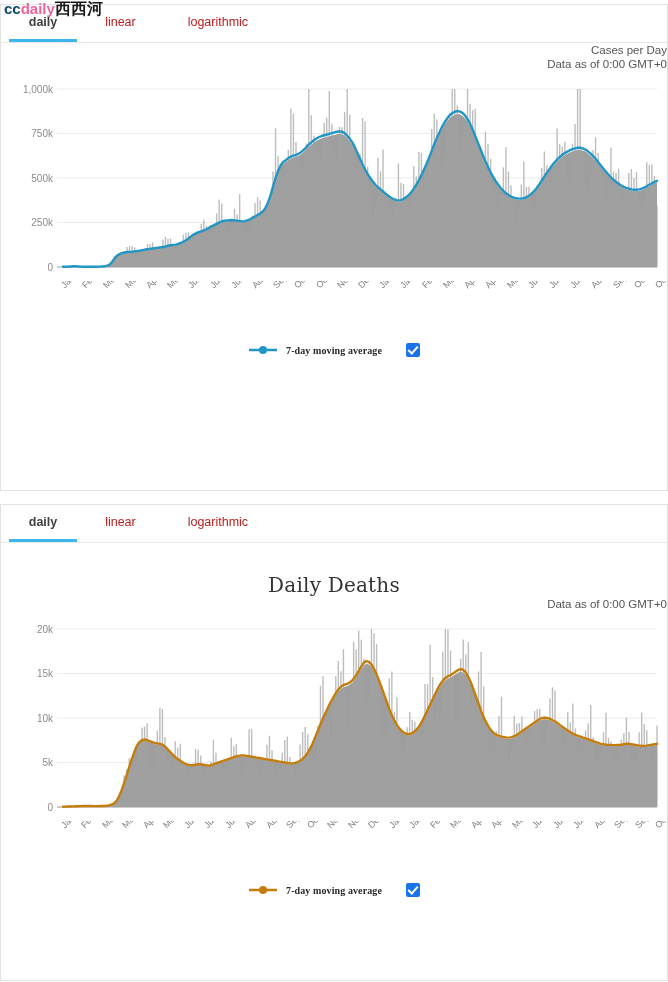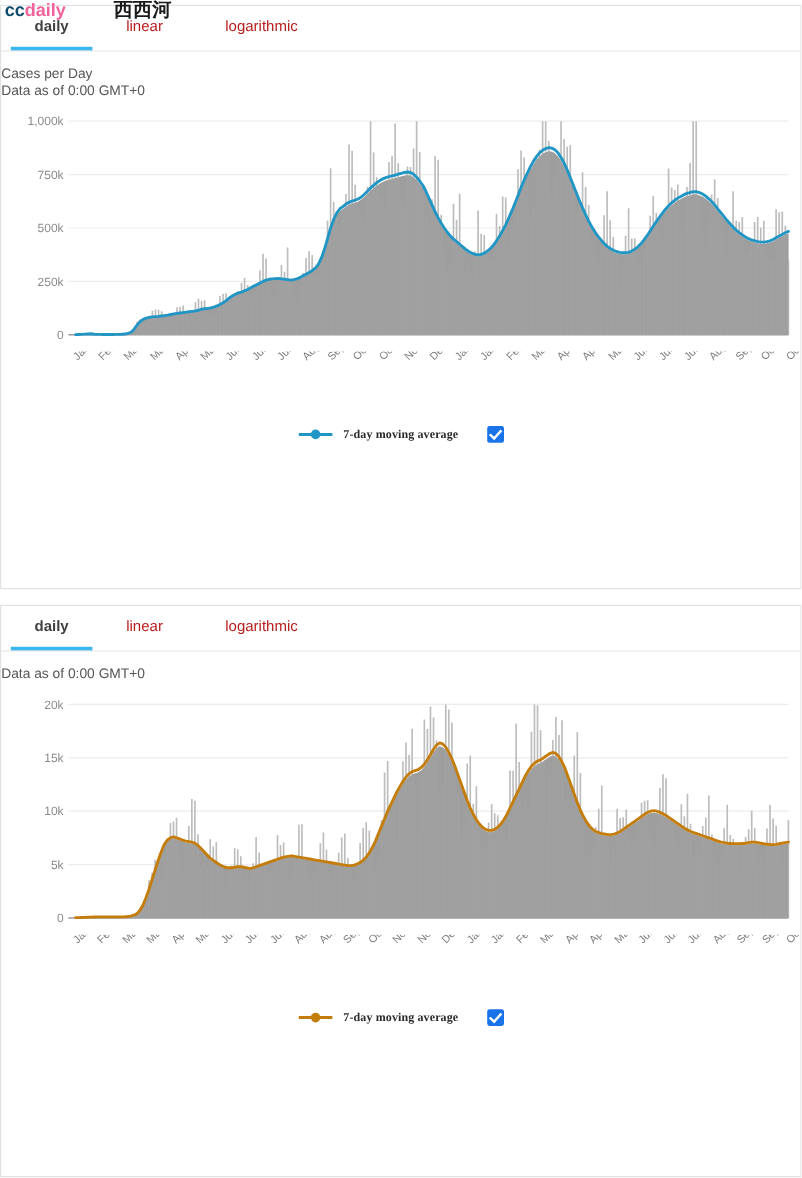--- a/index.html
+++ b/index.html
@@ -23,21 +23,21 @@
     top: 0px;
     font-size: 15px;
     font-weight: 700;
     line-height: 18px;
     white-space: nowrap;
     z-index: 20;
     letter-spacing: 0px;
   }
   .wm-cc { color: #0c4a6e; }
   .wm-here { color: #f0629a; }
-  .wm-cn { color: #1a1a1a; font-size: 16px; margin-left: 40px; }
+  .wm-cn { color: #1a1a1a; font-size: 16px; }
 
   
   .panel {
     position: absolute;
     left: 0;
     width: 668px;
     background: #ffffff;
     border: 1px solid #e2e2e2;
     box-sizing: border-box;
   }
@@ -79,25 +79,24 @@
   
   .chart-title {
     text-align: center;
     font-family: "DejaVu Serif", "Liberation Serif", serif;
     font-size: 20px;
     color: #333333;
     margin-top: 30px;
     letter-spacing: 0.2px;
   }
   .chart-sub {
-    text-align: left;
+    text-align: right;
     font-size: 11.5px;
     color: #555555;
     line-height: 14px;
-    margin-top: 12px;
   }
 
   
   .plot-wrap {
     position: relative;
     margin-top: 10px;
     height: 200px;
   }
   .plot-svg { display: block; }
 
@@ -470,20 +469,21 @@
     </div>
   </section>
 
   <section class="panel" id="panel-deaths">
     <div class="tabbar">
       <div class="tab w1 active">daily</div>
       <div class="tab w2">linear</div>
       <div class="tab w3">logarithmic</div>
     </div>
 
+    <div class="chart-title">Daily Deaths</div>
     <div class="chart-sub">
       <div>Data as of 0:00 GMT+0</div>
     </div>
 
     <div class="plot-wrap">
       <svg class="plot-svg" id="svg-deaths" width="668" height="200" viewBox="0 0 668 200">
           <line x1="56" x2="656" y1="186" y2="186" stroke="#9a9a9a" stroke-width="1.2"></line>
           <text x="52" y="189.5" text-anchor="end" font-size="10" font-family="&quot;Liberation Sans&quot;, sans-serif" fill="#8a8a8a">0</text>
           <line x1="56" x2="656" y1="141.5" y2="141.5" stroke="#ececec" stroke-width="1"></line>
           <text x="52" y="145" text-anchor="end" font-size="10" font-family="&quot;Liberation Sans&quot;, sans-serif" fill="#8a8a8a">5k</text>

